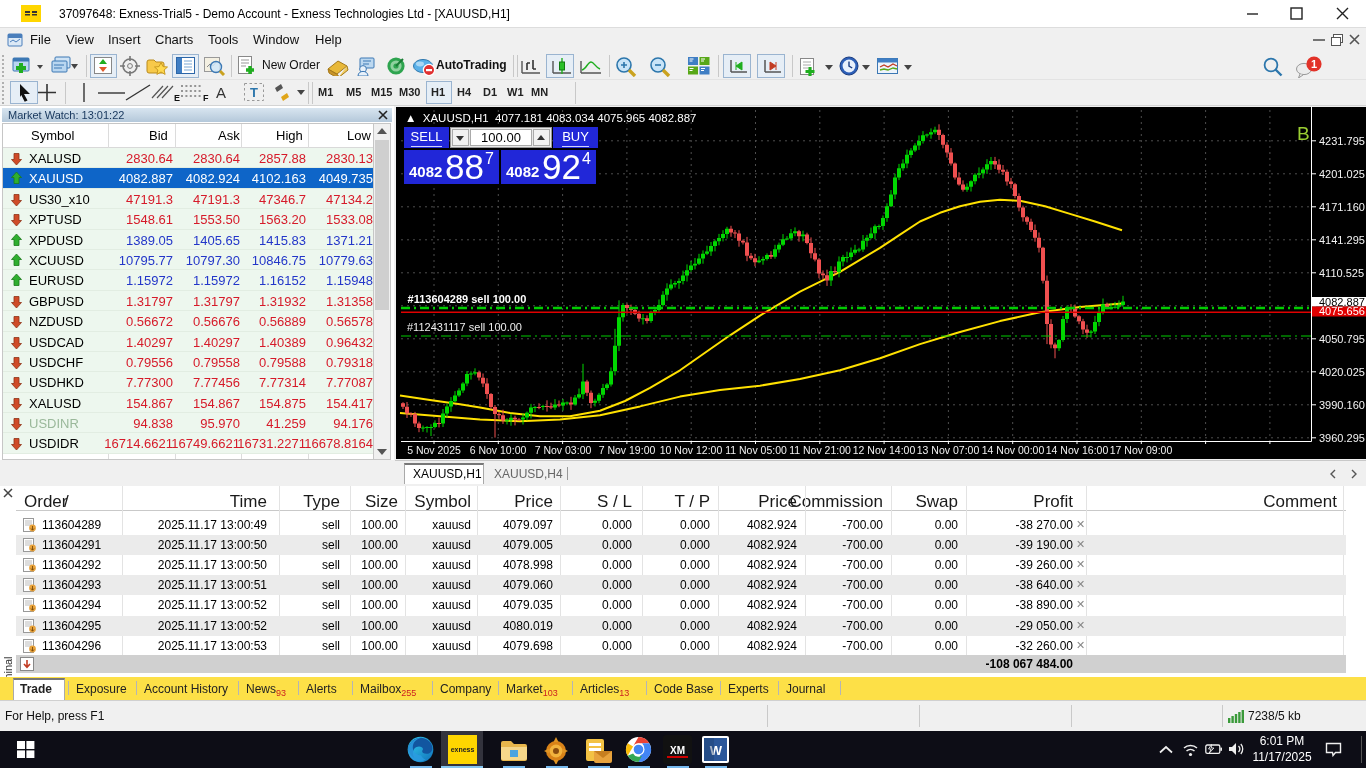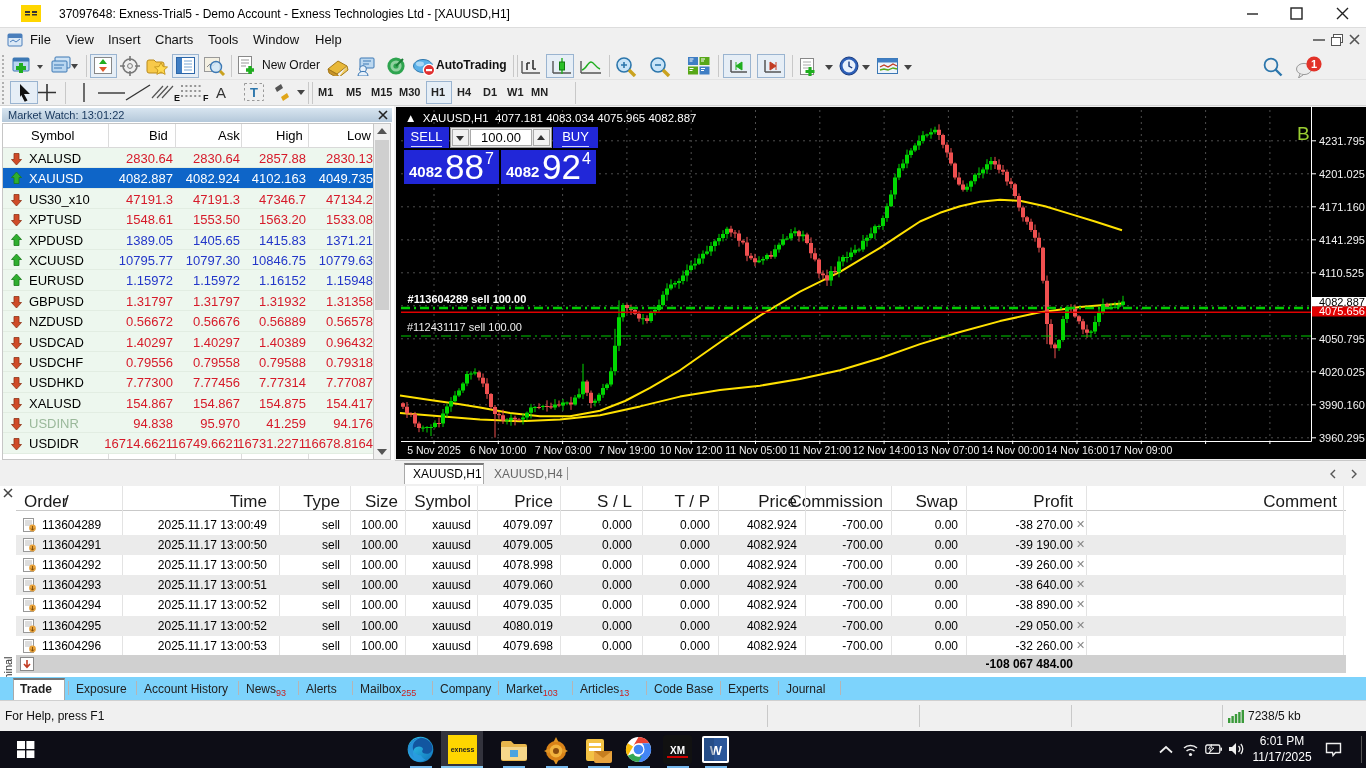--- a/index.html
+++ b/index.html
@@ -39,21 +39,21 @@
 
 #ctabs{left:395px;top:460px;width:971px;height:26px;background:#f0f0f0;border-top:1px solid #c8c8c8}
 .tab{position:absolute;font-size:12px}
 
 #term{left:0;top:486px;width:1366px;height:214px;background:#fff}
 .thdr{position:absolute;top:6px;font-size:17px;color:#1a1a1a}
 .trow{position:absolute;left:16px;width:1330px;height:20.2px}
 .trow.alt{background:#ebebeb}
 .trow div{position:absolute;top:3px;font-size:12px;color:#000;white-space:nowrap}
 #balrow{left:16px;top:169px;width:1330px;height:18px;background:#d0d0d0;font-size:12px}
-#termtabs{left:0;top:191px;width:1366px;height:23px;background:#7dd3fc}
+#termtabs{left:0;top:191px;width:1366px;height:23px;background:#fde047}
 .ttab{position:absolute;top:0;font-size:12px;color:#222}
 .tsep{position:absolute;top:4px;width:1px;height:14px;background:#b5b5b5}
 .badge{color:#cc2222;font-size:9px;position:relative;top:3px}
 
 #status{left:0;top:700px;width:1366px;height:31px;background:#f0f0f0;border-top:1px solid #d0d0d0;font-size:12px;color:#111}
 
 #task{left:0;top:731px;width:1366px;height:37px;background:#0d0d16}
 #search{left:47px;top:0;width:349px;height:37px;background:#f3f3f3;border:1px solid #888}
 .ticon{position:absolute;top:4px;width:29px;height:29px}
 .underl{position:absolute;top:34.5px;height:2.5px;background:#76b9ed}

